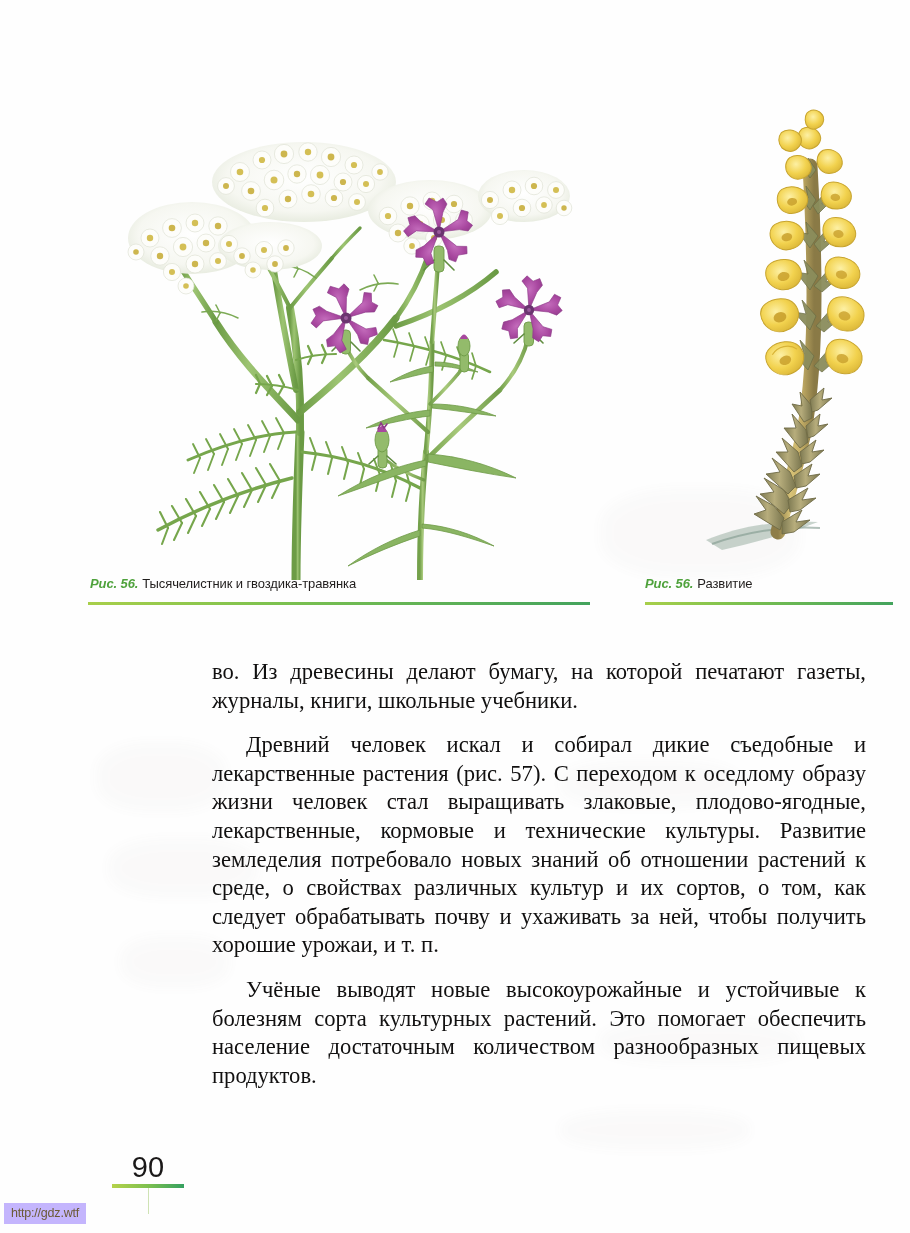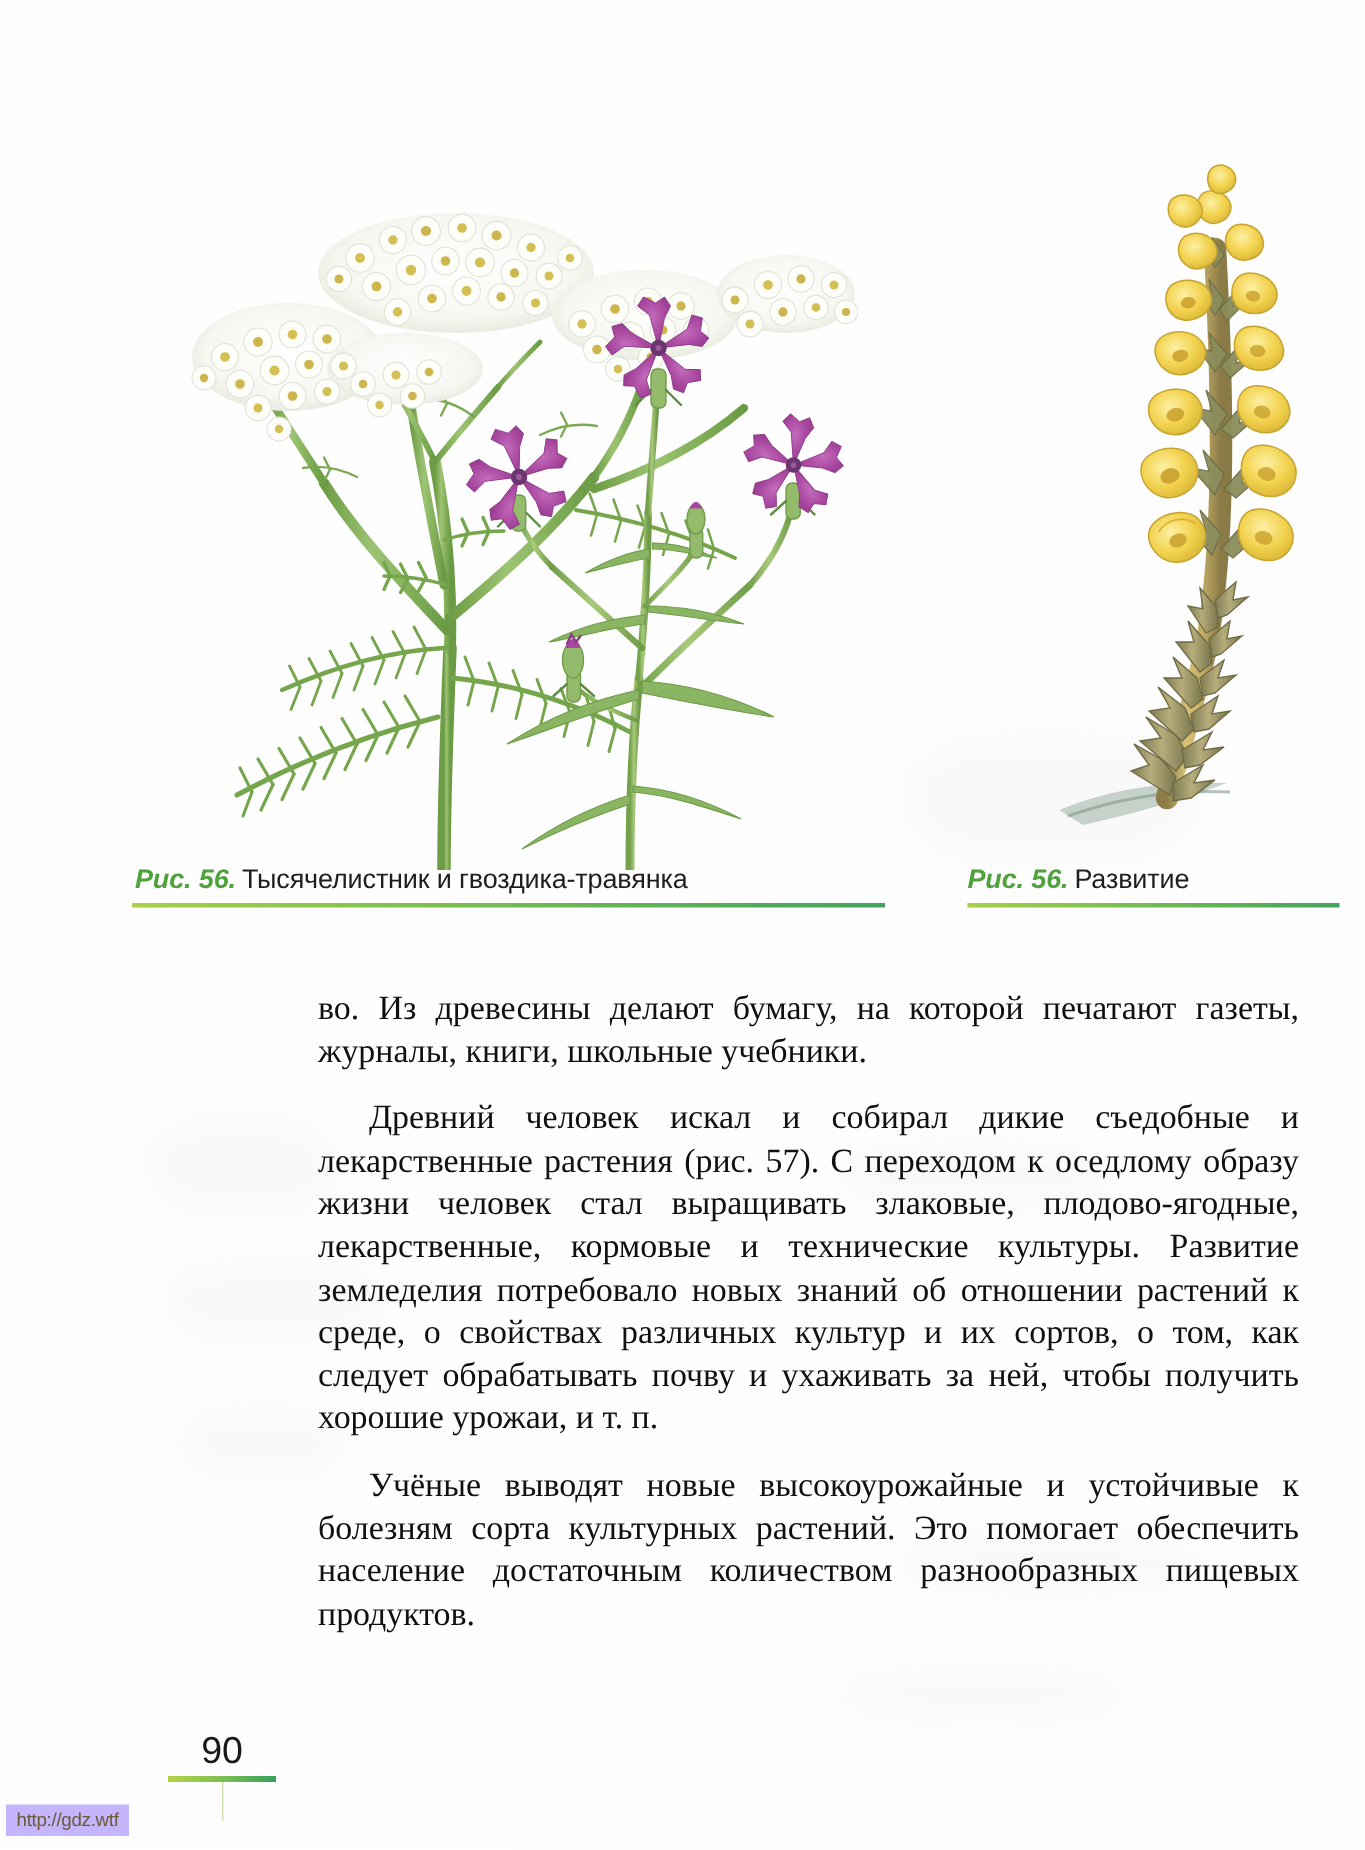--- a/index.html
+++ b/index.html
@@ -46,21 +46,21 @@
   .caption-row {
     position: absolute;
     left: 0;
     top: 572px;
     width: 910px;
     height: 46px;
   }
   .caption {
     position: absolute;
     font-family: "Liberation Sans", sans-serif;
-    font-size: 18px;
+    font-size: 13px;
     color: #201d1c;
     white-space: nowrap;
     letter-spacing: -0.1px;
   }
   .caption .fignum {
     font-weight: bold;
     font-style: italic;
     color: #4fa23c;
     margin-right: 4px;
   }
@@ -102,21 +102,21 @@
   
   .folio {
     position: absolute;
     left: 88px;
     top: 1152px;
     width: 120px;
     text-align: center;
   }
   .folio-num {
     font-family: "Liberation Sans", sans-serif;
-    font-size: 25px;
+    font-size: 29px;
     color: #1a1818;
     line-height: 30px;
   }
   .folio-rule {
     margin: 2px auto 0 auto;
     width: 72px;
     height: 3.5px;
     background: linear-gradient(to right, #b5d24a 0%, #7dc04f 50%, #35a060 100%);
   }
   .folio-tick {

